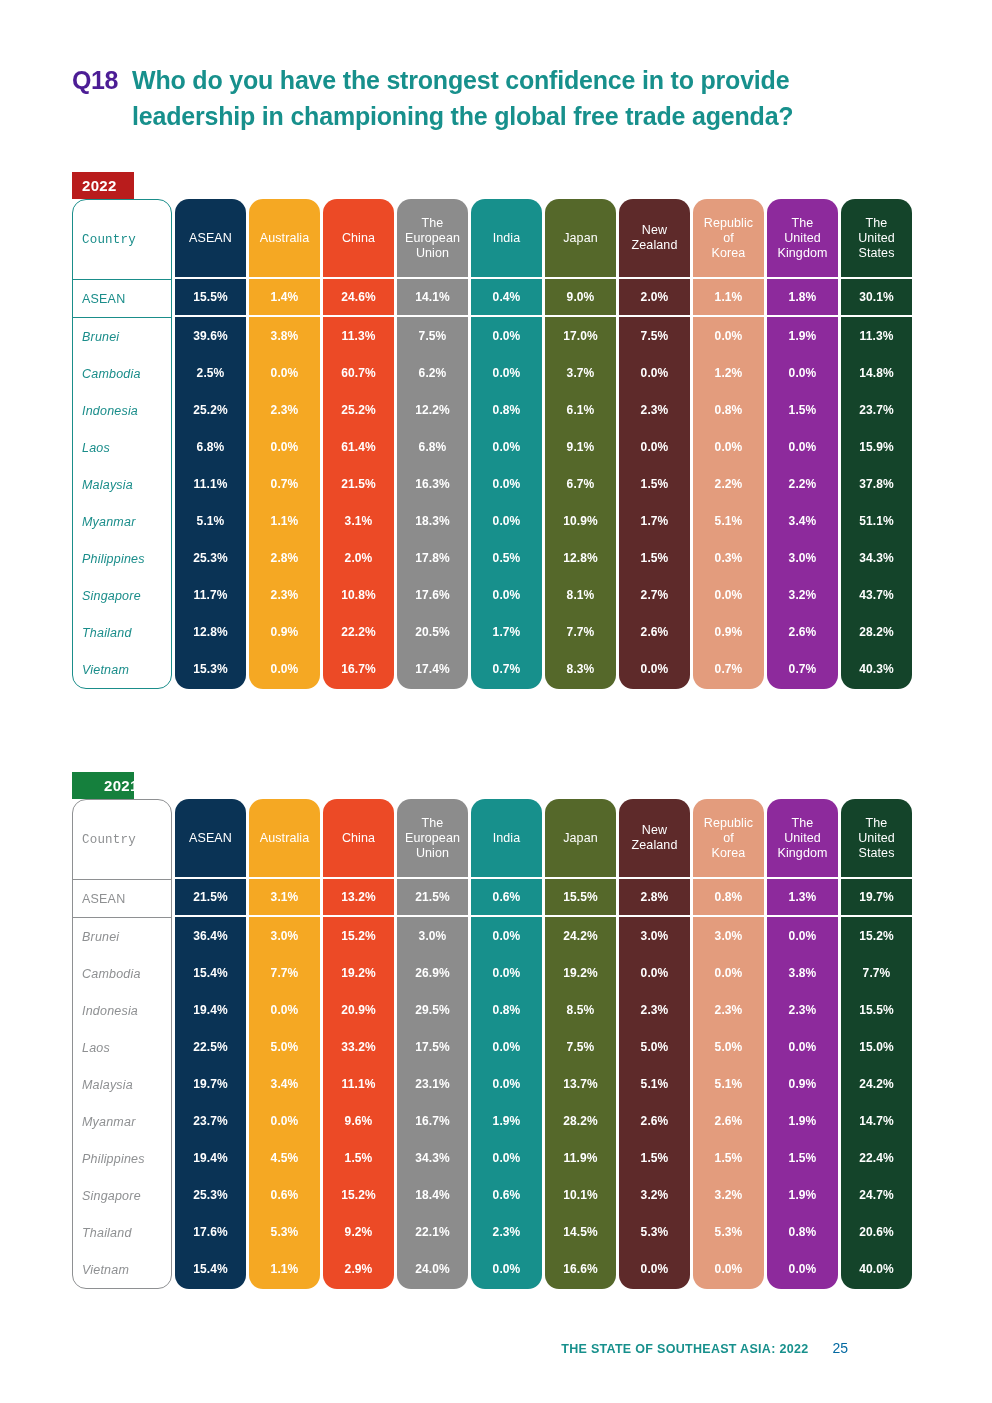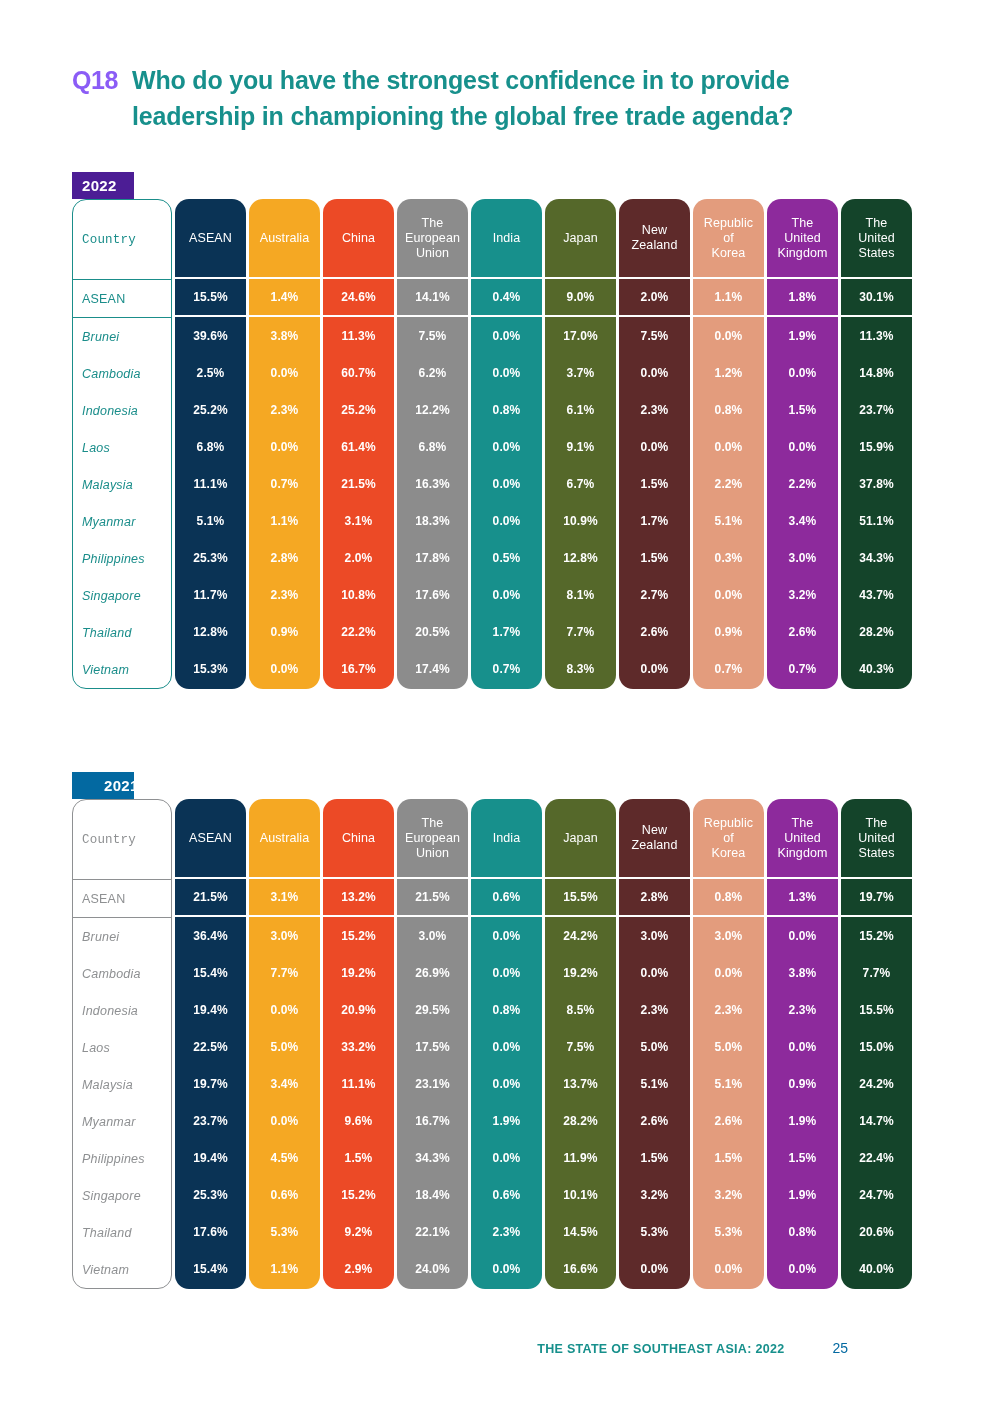--- a/index.html
+++ b/index.html
@@ -16,21 +16,21 @@
   .question {
     position: absolute;
     left: 72px;
     top: 62px;
     width: 840px;
     display: flex;
     align-items: flex-start;
     gap: 14px;
   }
   .q-num {
-    color: #8b5cf6;
+    color: #4c1d95;
     font-size: 25px;
     font-weight: 700;
     letter-spacing: -0.4px;
     line-height: 36px;
     flex: 0 0 auto;
     font-stretch: condensed;
   }
   .q-text {
     color: #17908c;
     font-size: 25px;
@@ -49,22 +49,22 @@
     width: 62px;
     height: 27px;
     display: flex;
     align-items: center;
     padding-left: 10px;
     color: #ffffff;
     font-size: 15px;
     font-weight: 700;
     letter-spacing: 0.3px;
   }
-  .year-2022 { background: #4c1d95; }
-  .year-2021 { background: #0369a1; padding-left: 32px; }
+  .year-2022 { background: #b91c1c; }
+  .year-2021 { background: #15803d; padding-left: 32px; }
 
   .grid {
     position: absolute;
     top: 27px;
     left: 0;
     display: flex;
     gap: 3px;
   }
 
   
@@ -137,21 +137,21 @@
   
   .footer {
     position: absolute;
     left: 0;
     top: 1340px;
     width: 920px;
     display: flex;
     justify-content: flex-end;
     align-items: baseline;
     padding-right: 72px;
-    gap: 48px;
+    gap: 24px;
   }
   .footer-title {
     color: #17908c;
     font-size: 12.5px;
     font-weight: 700;
     letter-spacing: 0.3px;
   }
   .footer-page {
     color: #0369a1;
     font-size: 14px;

